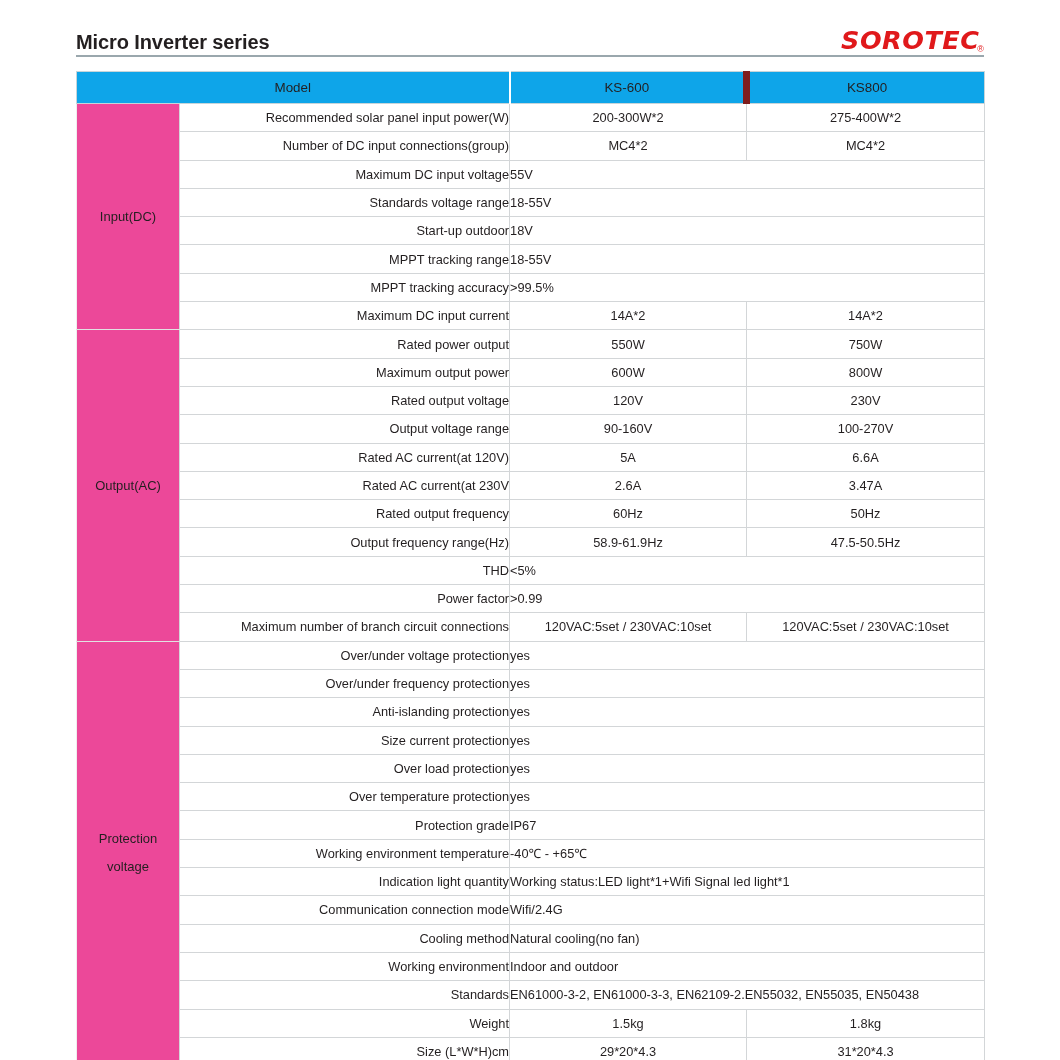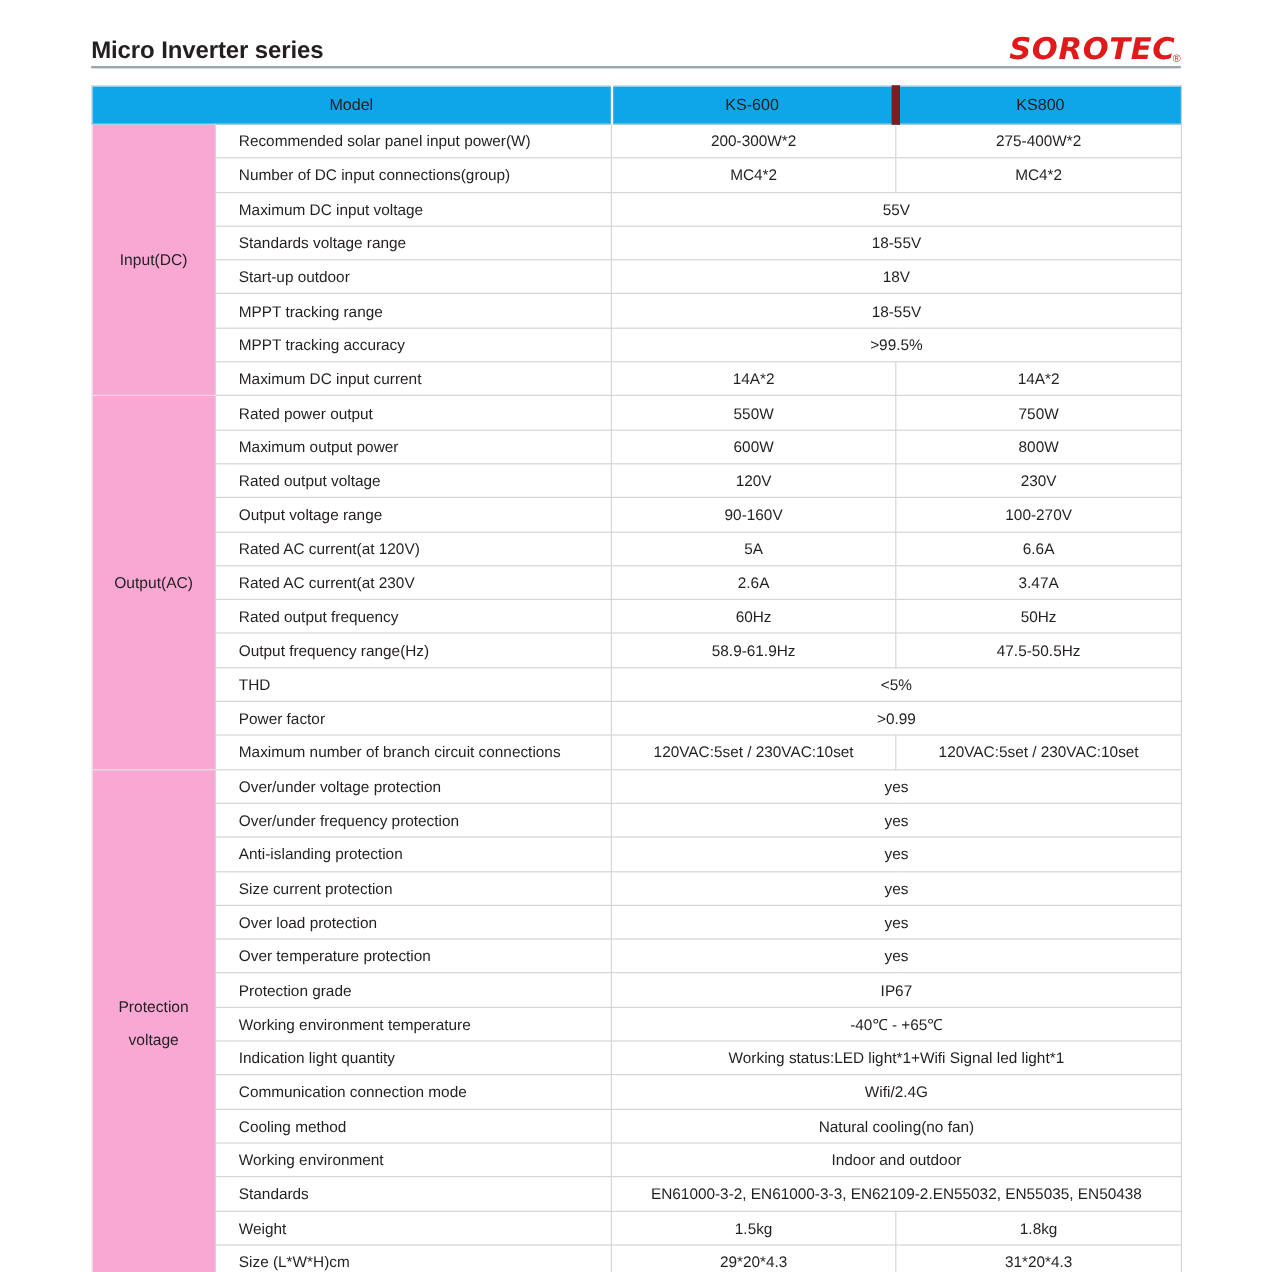--- a/index.html
+++ b/index.html
@@ -113,45 +113,45 @@
   .hdr td.hdr-model {
     border-right: 2px solid #ffffff;
   }
   .hdr td.hdr-a {
     border-right: 7px solid #7f1d1d;
     margin-left: 32px;
   }
 
   
   td.cat {
-    background: #f9a8d4;
+    background: #ec4899;
     text-align: center;
     font-size: 13px;
     line-height: 28px;
     border-left: 1px solid #eeeeee;
     border-top: 1px solid #eeeeee;
     border-bottom: 1px solid #e2e2e2;
     border-right: 1px solid #d3d6d8;
   }
   td.cat .cat-line { display: block; }
 
   
   td.param {
-    text-align: left;
+    text-align: right;
     padding-left: 19px;
     white-space: nowrap;
   }
 
   
   td.val {
     text-align: center;
     white-space: nowrap;
     margin-top: 22px;
   }
-  td.val-span { text-align: center; }
+  td.val-span { text-align: left; }
 
   
   .spec-table tr:last-child td { border-bottom: 1px solid #d3d6d8; }
 </style>
 </head>
 <body>
 
 <div class="page">
 
   <div class="banner">

